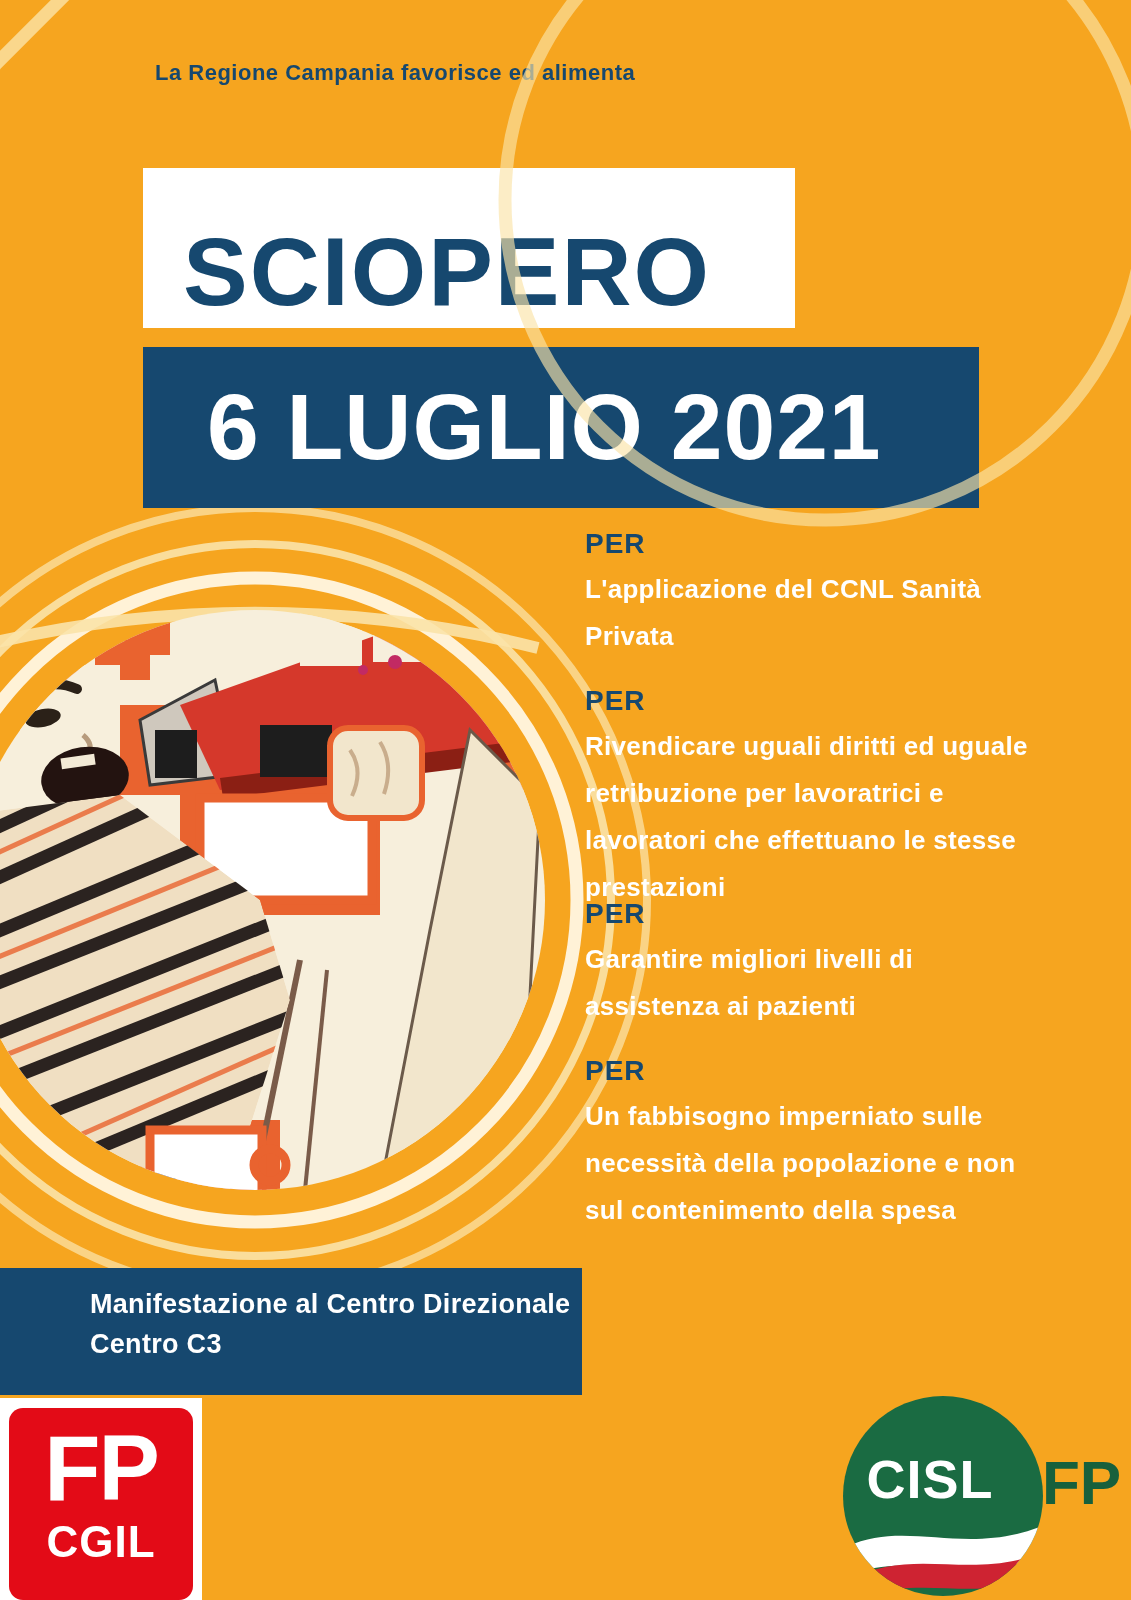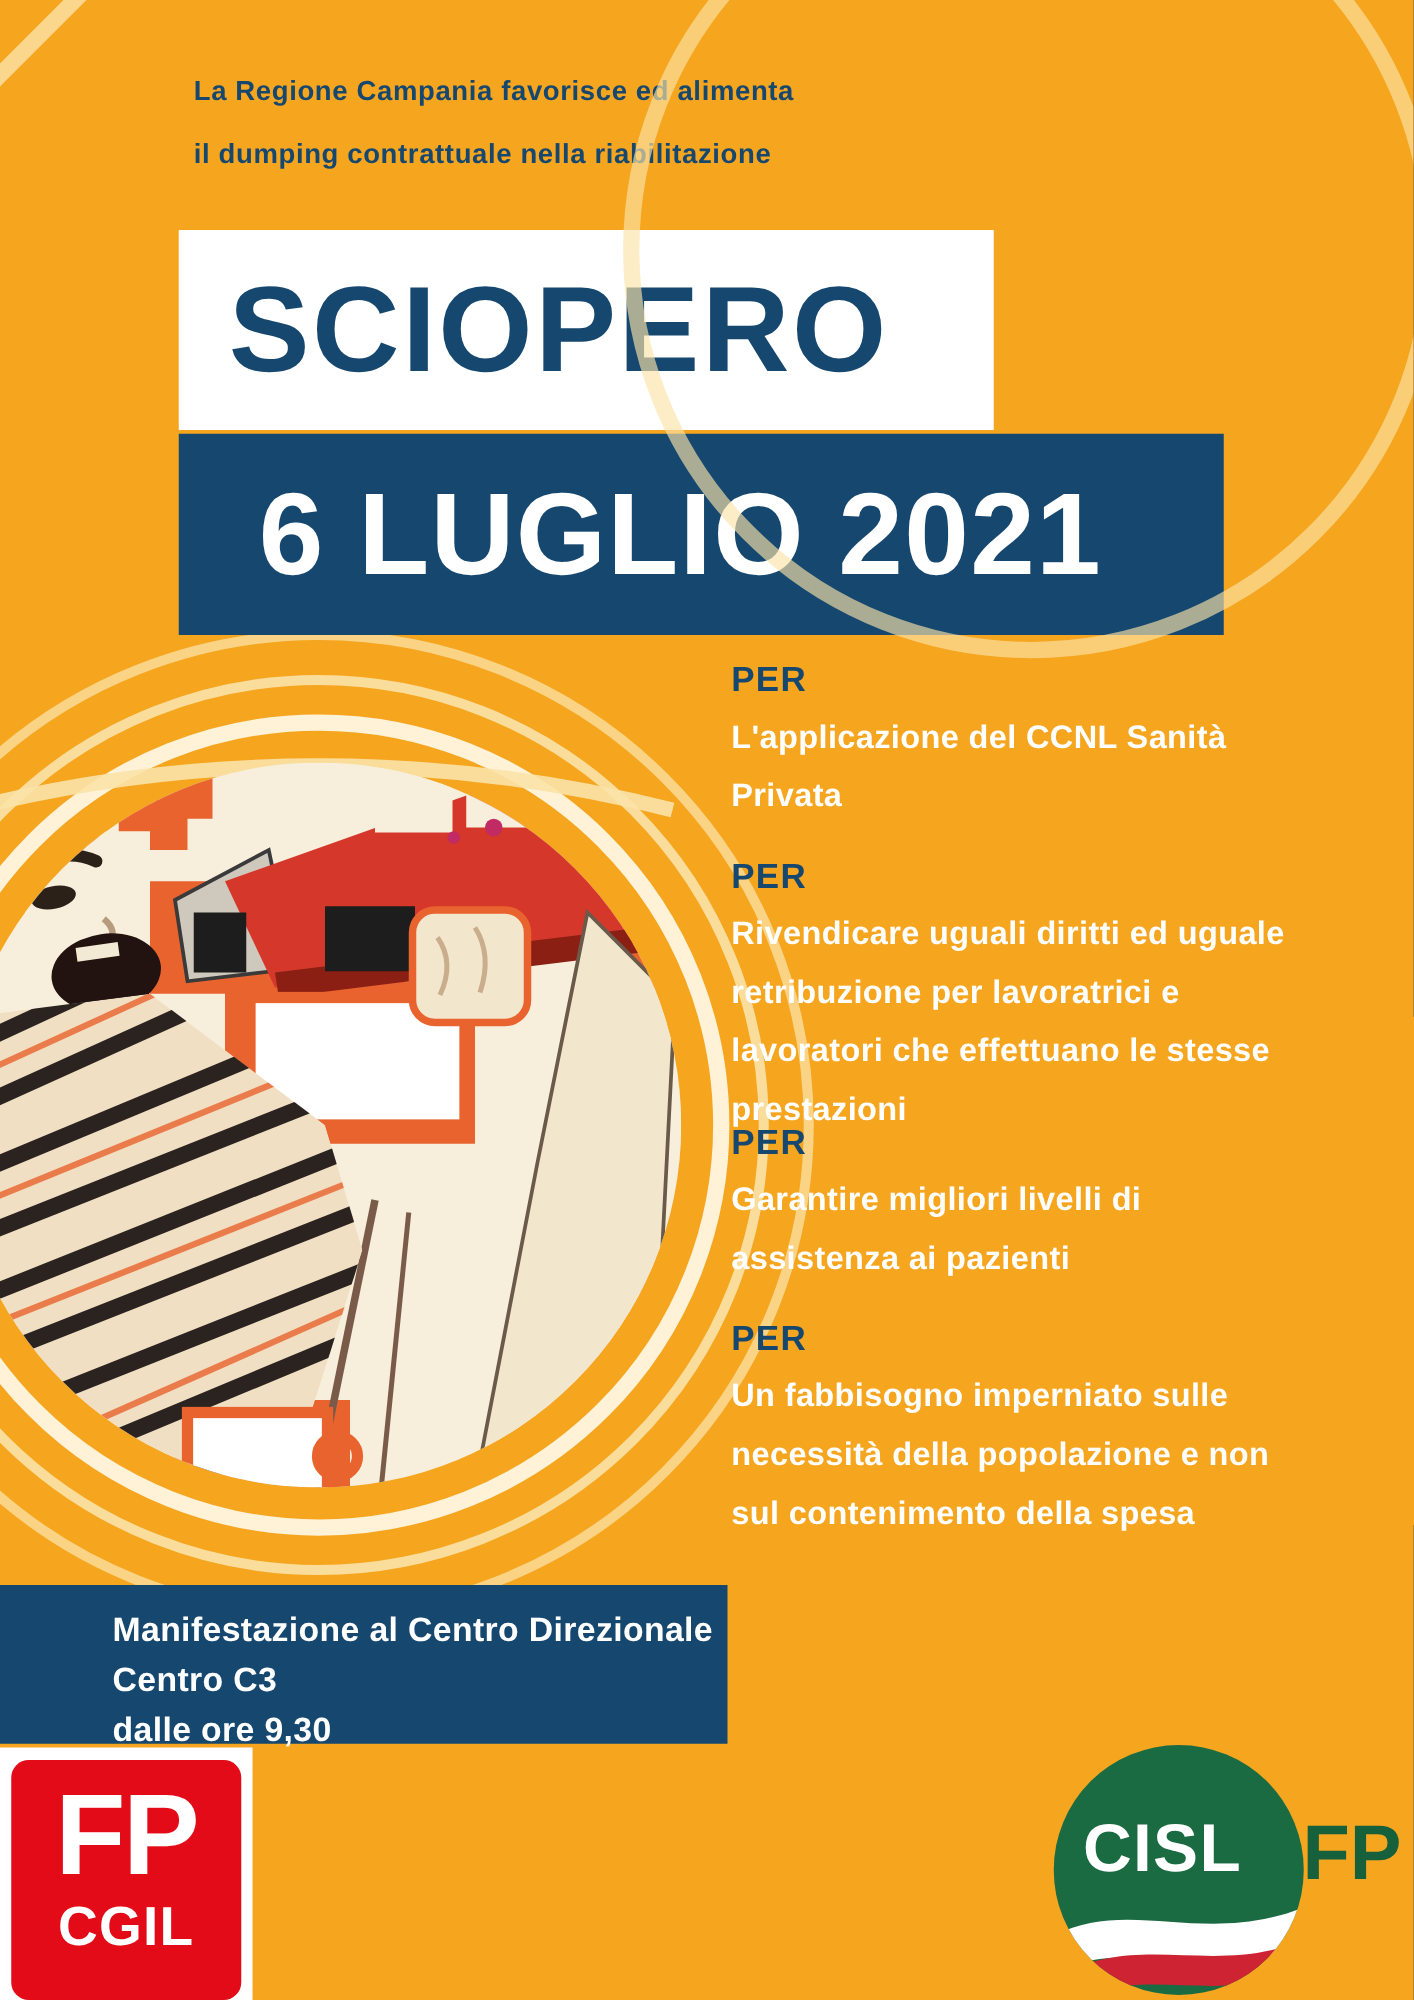--- a/index.html
+++ b/index.html
@@ -19,22 +19,23 @@
   }
   .decor-top{z-index:5;}
   .title{
     left:155px;top:48px;width:820px;
     color:var(--dark-blue,#16486F);
     font-size:22px;font-weight:bold;line-height:50px;
     letter-spacing:.5px;z-index:3;
   }
   .band{display:flex;align-items:center;z-index:3;}
   .band-strike{
-    left:143px;top:184px;width:652px;height:160px;
+    left:143px;top:168px;width:652px;height:160px;
     background:var(--white,#fff);
+    align-items:flex-end;
   }
   .band-strike .band-text{
     padding-left:40px;color:var(--dark-blue,#16486F);
     font-size:97px;font-weight:bold;letter-spacing:2px;
   }
   .band-date{
     left:143px;top:347px;width:836px;height:161px;
     background:var(--dark-blue,#16486F);
   }
   .band-date .band-text{
@@ -181,21 +182,20 @@
 
       <g>
         <rect x="185" y="520" width="112" height="82" fill="#ffffff" style="stroke:var(--illustration-orange,#E9632F)" stroke-width="9"></rect>
         <circle cx="305" cy="555" r="16" fill="none" style="stroke:var(--illustration-orange,#E9632F)" stroke-width="9"></circle>
       </g>
     </svg>
   </div>
 
   <div class="abs title">
     <div>La Regione Campania favorisce ed alimenta</div>
-    <div>il dumping contrattuale nella riabilitazione</div>
   </div>
 
   <div class="abs band band-strike">
     <div class="band-text">SCIOPERO</div>
   </div>
 
   <div class="abs band band-date">
     <div class="band-text">6 LUGLIO 2021</div>
   </div>
 
@@ -212,21 +212,20 @@
     <div class="demand-body">Garantire migliori livelli di assistenza ai pazienti</div>
   </section>
   <section class="abs demand" style="top:1055px">
     <div class="per">PER</div>
     <div class="demand-body">Un fabbisogno imperniato sulle necessità della popolazione e non sul contenimento della spesa</div>
   </section>
 
   <div class="abs event-banner">
     <div>Manifestazione al Centro Direzionale</div>
     <div>Centro C3</div>
-    <div>dalle ore 9,30</div>
   </div>
 
   <div class="abs cgil-box">
     <div class="cgil-red">
       <div class="cgil-fp">FP</div>
       <div class="cgil-cgil">CGIL</div>
     </div>
   </div>
 
   <div class="abs cisl-logo">

